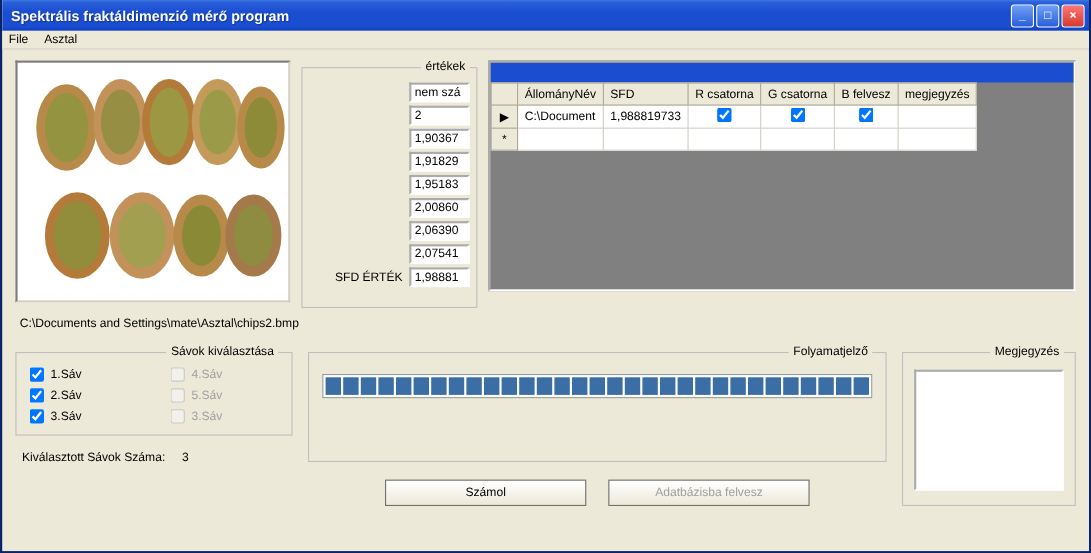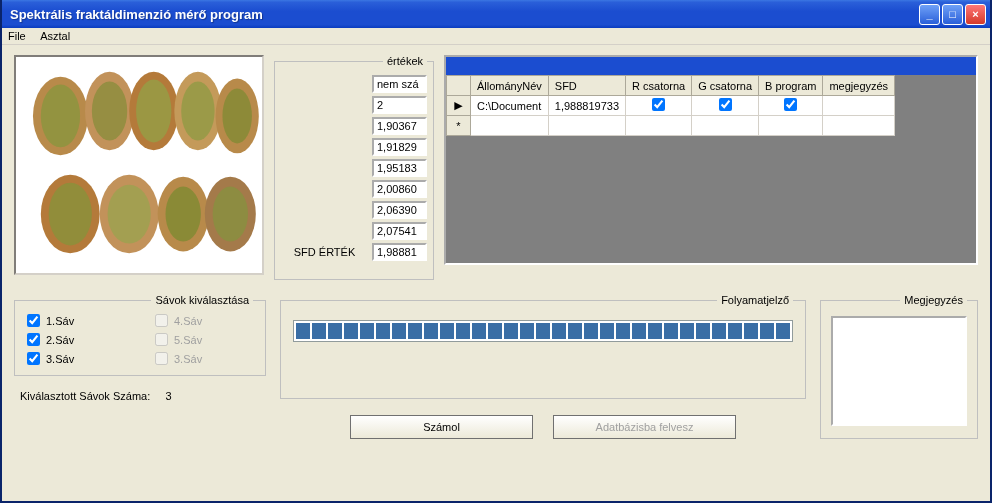--- a/index.html
+++ b/index.html
@@ -53,21 +53,21 @@
 .imgpanel svg { width: 100%; height: 100%; }
 fieldset.values {
   border: 1px solid #bfbfbf;
   padding: 6px 6px 6px 8px;
   width: 160px; height: 225px;
   position: relative;
 }
 fieldset legend { padding: 0 4px; background: #ece9d8; text-align: right; }
 .valgrid { display: flex; flex-direction: column; gap: 3px; align-items: flex-end; margin-top: 2px; }
 .valrow { display: flex; align-items: center; gap: 6px; width: 100%; justify-content: flex-end; }
-.valrow label { flex: 1; text-align: center; }
+.valrow label { flex: 1; text-align: right; }
 .numbox {
   width: 55px; height: 18px;
   border: 2px inset #fff;
   background: #fff;
   padding: 1px 3px;
   font: inherit;
   text-align: left;
 }
 .gridpanel {
   flex: 1;
@@ -231,21 +231,21 @@
     <div class="gridpanel">
       <div class="gridheaderbar"></div>
       <table class="gridtable">
         <tbody>
             <tr>
           <th class="rowhdr"></th>
           <th>ÁllományNév</th>
           <th>SFD</th>
           <th>R csatorna</th>
           <th>G csatorna</th>
-          <th>B program</th>
+          <th>B felvesz</th>
           <th>megjegyzés</th>
         </tr>
         <tr>
           <td class="rowhdr">▶</td>
           <td>C:\Document</td>
           <td>1,988819733</td>
           <td class="chkcell"><input type="checkbox" checked="" style=""></td>
           <td class="chkcell"><input type="checkbox" checked="" style=""></td>
           <td class="chkcell"><input type="checkbox" checked="" style=""></td>
           <td></td>
@@ -257,20 +257,21 @@
           <td></td>
               <td></td>
           <td></td>
               <td></td>
         </tr>
       </tbody>
         </table>
     </div>
   </div>
 
+  <div class="pathline">C:\Documents and Settings\mate\Asztal\chips2.bmp</div>
 
   <div class="bottomrow">
     <div>
       <fieldset class="bands">
         <legend>Sávok kiválasztása</legend>
         <div class="bandgrid" id="bandgrid">
             <label class="chk">
               <input type="checkbox" checked="" style="">
               <span>1.Sáv</span>
             </label>

